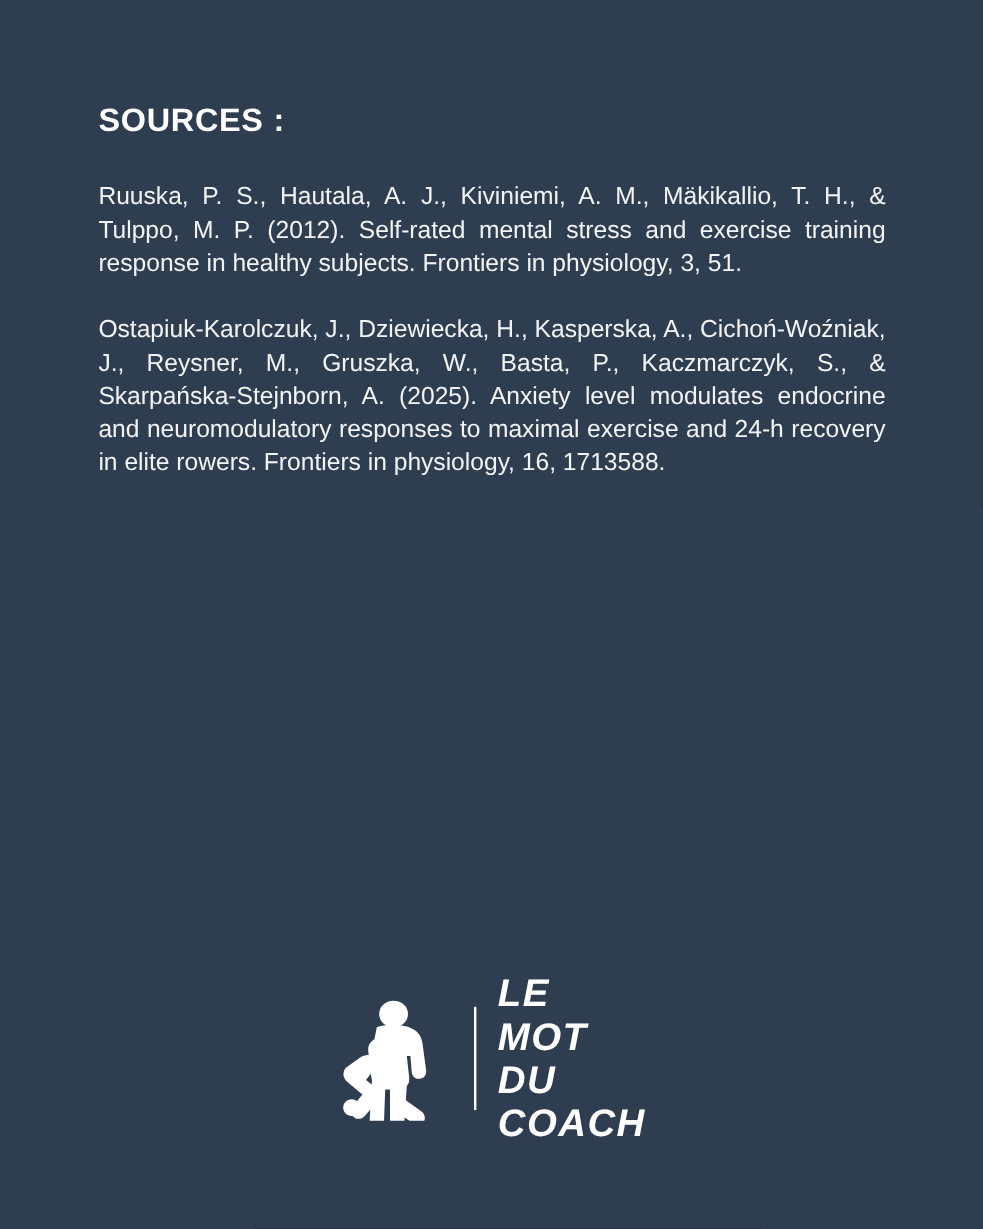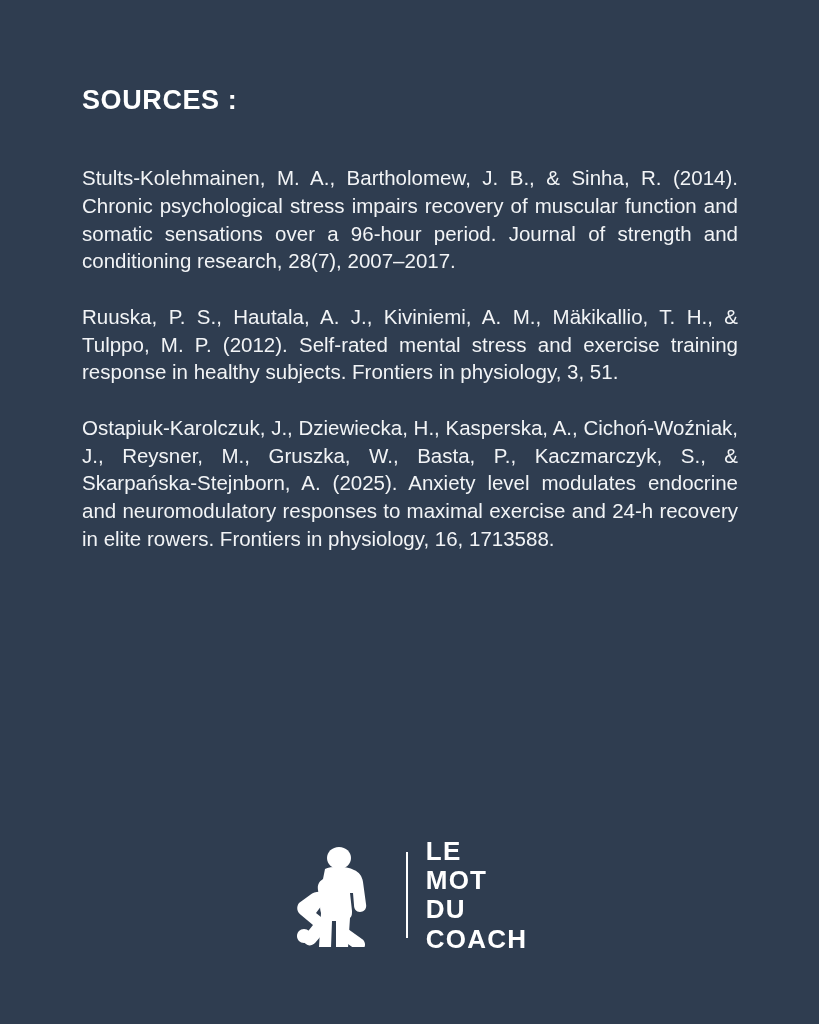--- a/index.html
+++ b/index.html
@@ -25,21 +25,21 @@
     position: absolute;
     left: 82px;
     top: 84px;
     width: 656px;
   }
   .heading {
     color: #ffffff;
     font-size: 27px;
     font-weight: bold;
     letter-spacing: 0.6px;
-    margin: 0 0 48px 0;
+    margin: 0 0 34px 0;
     line-height: 1.2;
   }
   .ref {
     color: #f2f4f6;
     font-size: 20.5px;
     line-height: 1.35;
     text-align: justify;
     text-justify: inter-word;
     margin: 0 0 28px 0;
     font-weight: 400;
@@ -63,37 +63,37 @@
     display: block;
   }
   .logo-divider {
     width: 2px;
     height: 86px;
     background: #ffffff;
   }
   .logo-text {
     color: #ffffff;
     font-weight: bold;
-    font-size: 26px;
+    font-size: 32px;
     line-height: 1.13;
     letter-spacing: 1.2px;
+    font-style: italic;
   }
   .logo-text div {
     white-space: nowrap;
   }
 </style>
 </head>
 <body>
 
 <div class="slide">
 
   <div class="content">
     <h1 class="heading">SOURCES :</h1>
 
-    <p class="ref">Stults-Kolehmainen, M. A., Bartholomew, J. B., &amp; Sinha, R. (2014). Chronic psychological stress impairs recovery of muscular function and somatic sensations over a 96-hour period. Journal of strength and conditioning research, 28(7), 2007–2017.</p>
     <p class="ref">Ruuska, P. S., Hautala, A. J., Kiviniemi, A. M., Mäkikallio, T. H., &amp; Tulppo, M. P. (2012). Self-rated mental stress and exercise training response in healthy subjects. Frontiers in physiology, 3, 51.</p>
     <p class="ref">Ostapiuk-Karolczuk, J., Dziewiecka, H., Kasperska, A., Cichoń-Woźniak, J., Reysner, M., Gruszka, W., Basta, P., Kaczmarczyk, S., &amp; Skarpańska-Stejnborn, A. (2025). Anxiety level modulates endocrine and neuromodulatory responses to maximal exercise and 24-h recovery in elite rowers. Frontiers in physiology, 16, 1713588.</p>
   </div>
 
   <div class="logo-area">
     <span class="logo-mark">
       <svg class="logo-mark" viewBox="0 0 96 104" xmlns="http://www.w3.org/2000/svg" aria-hidden="true">
         <g fill="#ffffff">
 
           <path d="M47 4 c7 0 12 5 12 11 c0 6 -5 11 -12 11 c-7 0 -12 -5 -12 -11 c0 -6 5 -11 12 -11 z"></path>

